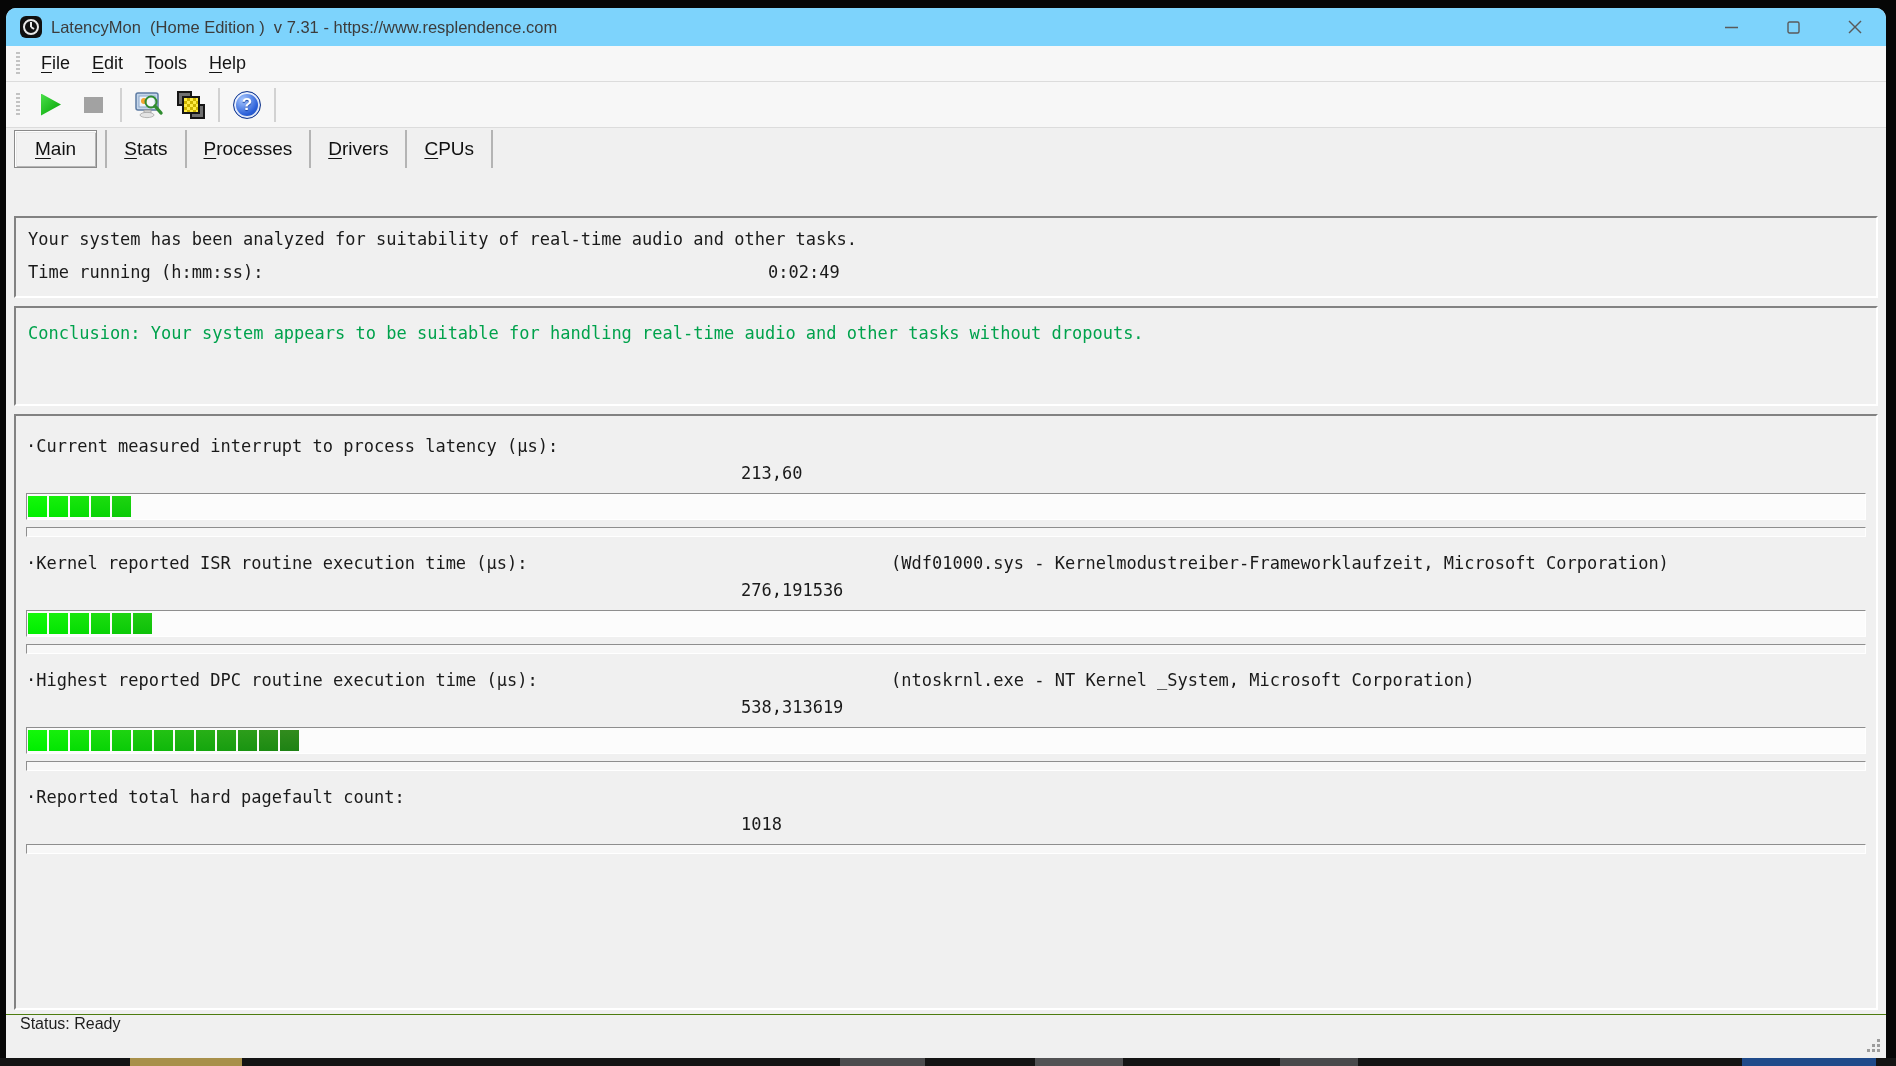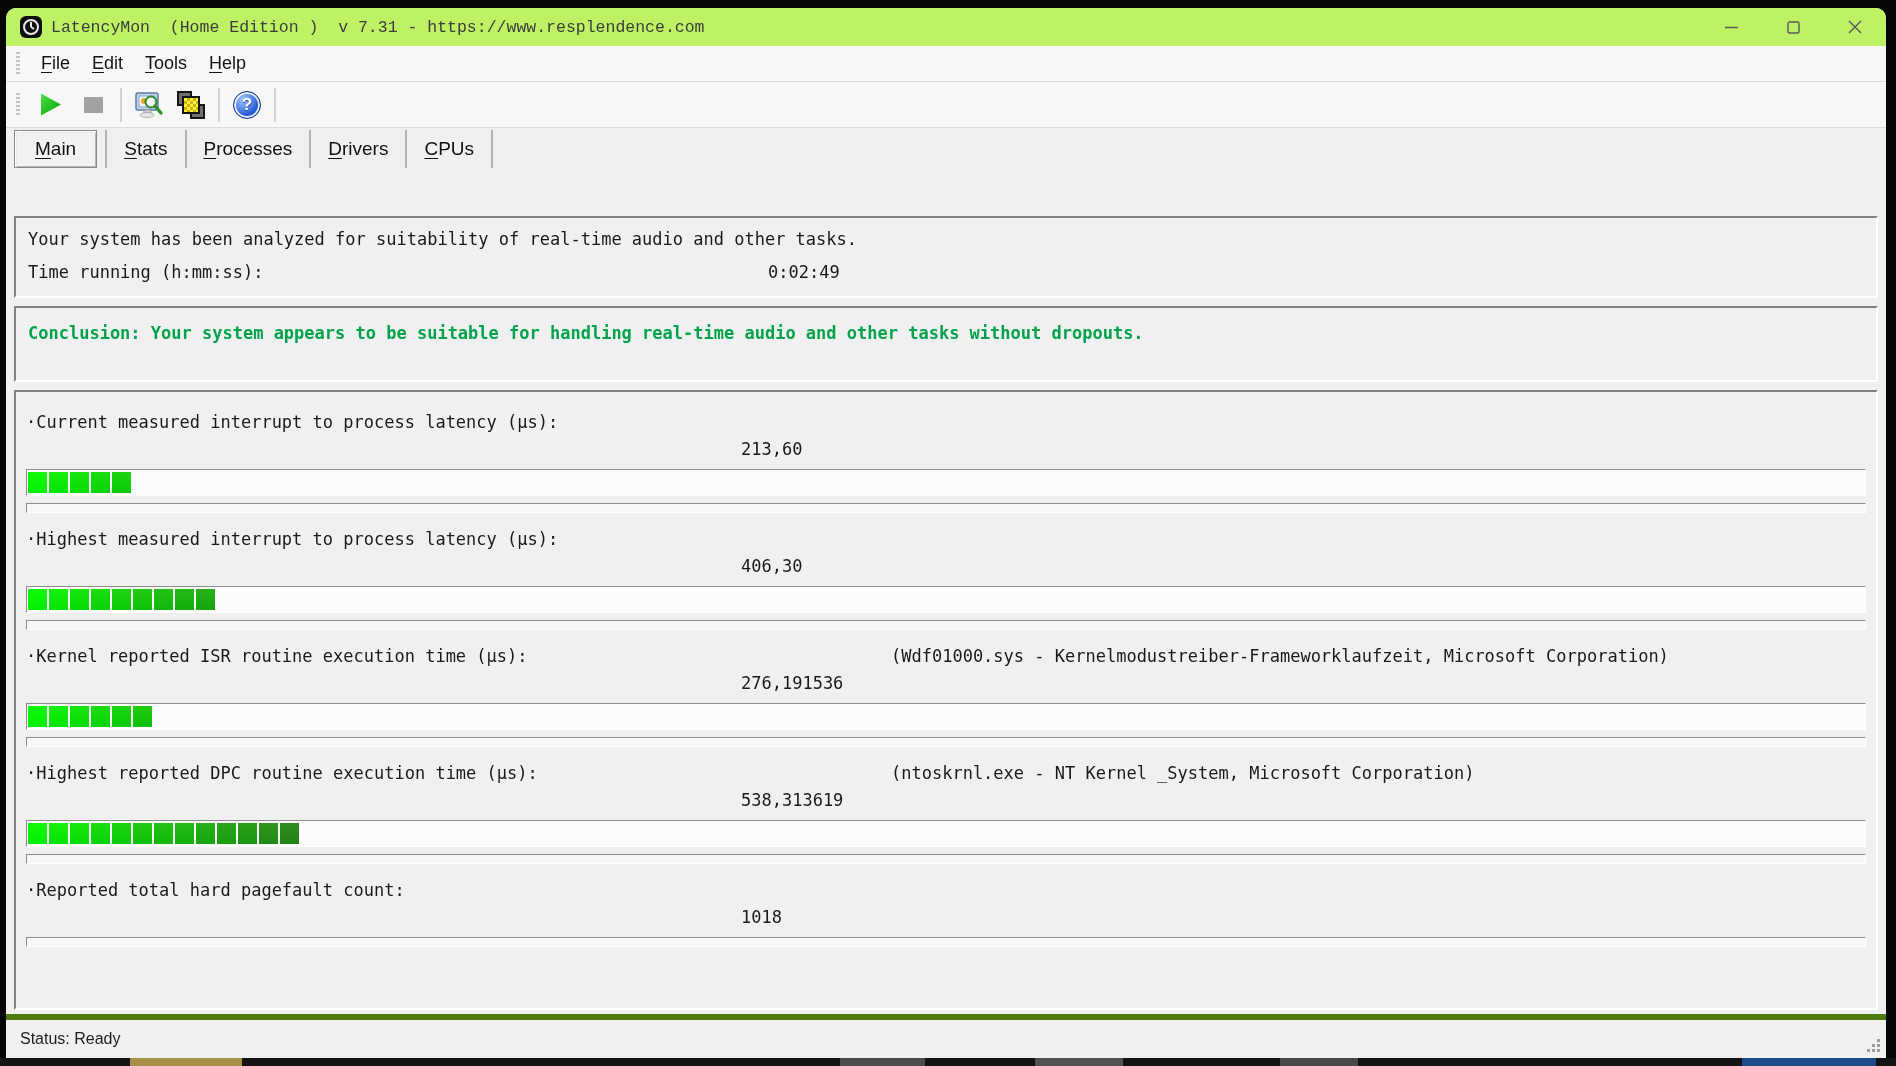--- a/index.html
+++ b/index.html
@@ -4,22 +4,22 @@
 <style>
   * { box-sizing: border-box; margin: 0; padding: 0; }
   html,body { width:1896px; height:1066px; background:#060606; overflow:hidden;
               font-family:"Liberation Sans", sans-serif; }
 
   .window { position:absolute; left:6px; top:8px; width:1880px; height:1050px;
             background:#f0f0f0; border-radius:10px 10px 0 0; overflow:hidden;
             display:flex; flex-direction:column; }
 
   
-  .titlebar { height:38px; background:#bef264; display:flex; align-items:center;
-              flex:none; padding-left:14px;font-family:Liberation Mono, monospace; }
+  .titlebar { height:38px; background:#7dd3fc; display:flex; align-items:center;
+              flex:none; padding-left:14px; }
   .app-icon { width:22px; height:22px; flex:none; margin-right:9px; }
   .title-text { font-size:16.5px; color:#3c3c3c; white-space:pre; }
   .win-controls { margin-left:auto; display:flex; height:100%; }
   .win-btn { width:62px; height:100%; display:flex; align-items:center; justify-content:center; }
   .win-btn svg { display:block; }
 
   
   .menubar { height:36px; background:#f7f7f7; display:flex; align-items:center;
              flex:none; border-bottom:1px solid #dcdcdc; padding-left:10px; }
   .gripper { width:4px; height:24px; margin-right:10px; flex:none;
@@ -63,42 +63,42 @@
   .tab.selected { background:#f2f2f2; border:1px solid #8a8a8a;
                   box-shadow:inset 1px 1px 0 #fff, inset 2px 2px 0 #e8e8e8, inset -1px -1px 0 #b5b5b5;
                   padding:0 20px; margin-right:8px; }
 
   
   .content { flex:1; padding:46px 8px 4px 8px; display:flex; flex-direction:column; overflow:hidden; }
   .sunken { border:2px solid; border-color:#828282 #ffffff #ffffff #828282; background:#f0f0f0; }
   .mono { font-family:"DejaVu Sans Mono","Liberation Mono",monospace; font-size:17px; color:#1a1a1a; }
 
   .box1 { height:82px; padding:5px 12px; line-height:33px; flex:none; margin-bottom:8px; }
-  .box2 { height:76px; padding:12px 12px; line-height:26px; flex:none; margin-bottom:8px;font-weight:bold; }
+  .box2 { height:100px; padding:12px 12px; line-height:26px; flex:none; margin-bottom:8px; }
   .box3 { flex:1; padding:4px 10px; overflow:hidden; }
 
   .trow { display:flex; }
   .trow .tlabel { flex:0 0 740px; }
 
   .metric-group { padding-top:13px; }
   .mrow { display:flex; line-height:26px;justify-content:space-between; }
   .mrow .mlabel { flex:0 0 715px; white-space:pre; }
   .mrow .mvalue { flex:0 0 150px; white-space:pre;margin-top:27px; }
   .mrow .minfo  { flex:1 1 auto; white-space:pre; overflow:hidden; }
 
   .trough { margin-top:7px; height:27px; background:#fcfcfc;
             border:1px solid; border-color:#8e8e8e #ffffff #ffffff #8e8e8e;
             display:flex; align-items:center; padding:2px 1px; gap:2px; }
   .seg { flex:none; width:19px; height:21px; }
   .thinbar { margin-top:7px; height:10px; background:#f7f7f7;
              border:1px solid; border-color:#8e8e8e #ffffff #ffffff #8e8e8e; }
 
   
-  .statusbar { height:44px; flex:none; border-top:6px solid #4d7c0f; background:#f0f0f0;
-               display:flex; align-items:center; padding:0 10px 0 14px; position:relative; }
+  .statusbar { height:44px; flex:none; border-top:1px solid #4d7c0f; background:#f0f0f0;
+               display:flex; align-items:flex-start; padding:0 10px 0 14px; position:relative; }
   .status-text { font-size:16px; color:#1e1e1e; }
   .resize-grip { position:absolute; right:5px; bottom:5px; }
 
   
   .sliver { position:absolute; left:0; top:1058px; width:1896px; height:8px; background:#141414; }
   .sliver .seg-band { position:absolute; top:0; height:8px; }
 </style>
 </head>
 <body>
 
@@ -227,39 +227,20 @@
         <div class="trough">
             <div class="seg" style="background: linear-gradient(rgb(20, 248, 10), rgb(0, 238, 0));"></div>
             <div class="seg" style="background: linear-gradient(rgb(23, 239, 12), rgb(3, 229, 2));"></div>
             <div class="seg" style="background: linear-gradient(rgb(25, 230, 13), rgb(5, 220, 3));"></div>
             <div class="seg" style="background: linear-gradient(rgb(28, 221, 15), rgb(8, 211, 5));"></div>
             <div class="seg" style="background: linear-gradient(rgb(30, 212, 17), rgb(10, 202, 7));"></div>
           </div>
         <div class="thinbar"></div>
       </div>
 
-      <div class="metric-group">
-        <div class="mrow mono">
-          <span class="mlabel">·Highest measured interrupt to process latency (µs):</span>
-          <span class="mvalue">406,30</span>
-          <span class="minfo"></span>
-        </div>
-        <div class="trough">
-            <div class="seg" style="background: linear-gradient(rgb(20, 248, 10), rgb(0, 238, 0));"></div>
-            <div class="seg" style="background: linear-gradient(rgb(23, 239, 12), rgb(3, 229, 2));"></div>
-            <div class="seg" style="background: linear-gradient(rgb(25, 230, 13), rgb(5, 220, 3));"></div>
-            <div class="seg" style="background: linear-gradient(rgb(28, 221, 15), rgb(8, 211, 5));"></div>
-            <div class="seg" style="background: linear-gradient(rgb(30, 212, 17), rgb(10, 202, 7));"></div>
-            <div class="seg" style="background: linear-gradient(rgb(33, 203, 18), rgb(13, 193, 8));"></div>
-            <div class="seg" style="background: linear-gradient(rgb(35, 194, 20), rgb(15, 184, 10));"></div>
-            <div class="seg" style="background: linear-gradient(rgb(38, 185, 22), rgb(18, 175, 12));"></div>
-            <div class="seg" style="background: linear-gradient(rgb(40, 176, 23), rgb(20, 166, 13));"></div>
-          </div>
-        <div class="thinbar"></div>
-      </div>
 
       <div class="metric-group">
         <div class="mrow mono">
           <span class="mlabel">·Kernel reported ISR routine execution time (µs):</span>
           <span class="mvalue">276,191536</span>
           <span class="minfo">(Wdf01000.sys - Kernelmodustreiber-Frameworklaufzeit, Microsoft Corporation)</span>
         </div>
         <div class="trough">
             <div class="seg" style="background: linear-gradient(rgb(20, 248, 10), rgb(0, 238, 0));"></div>
             <div class="seg" style="background: linear-gradient(rgb(23, 239, 12), rgb(3, 229, 2));"></div>

